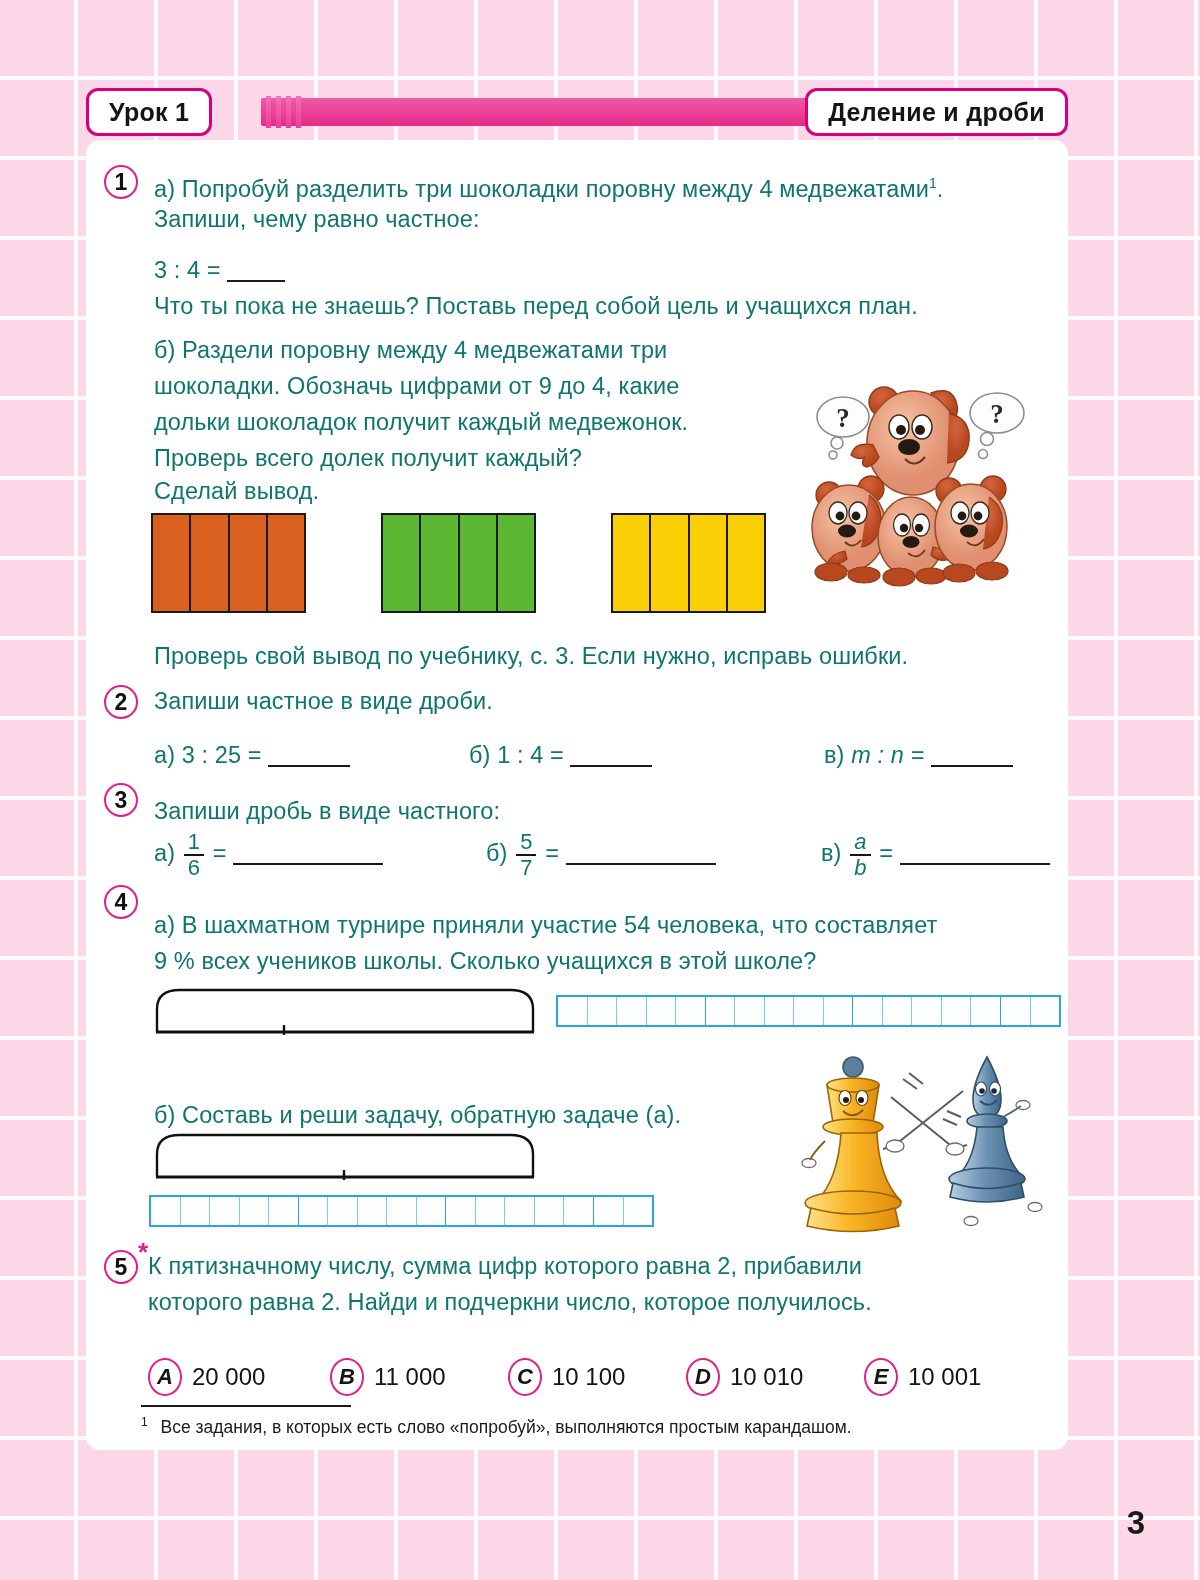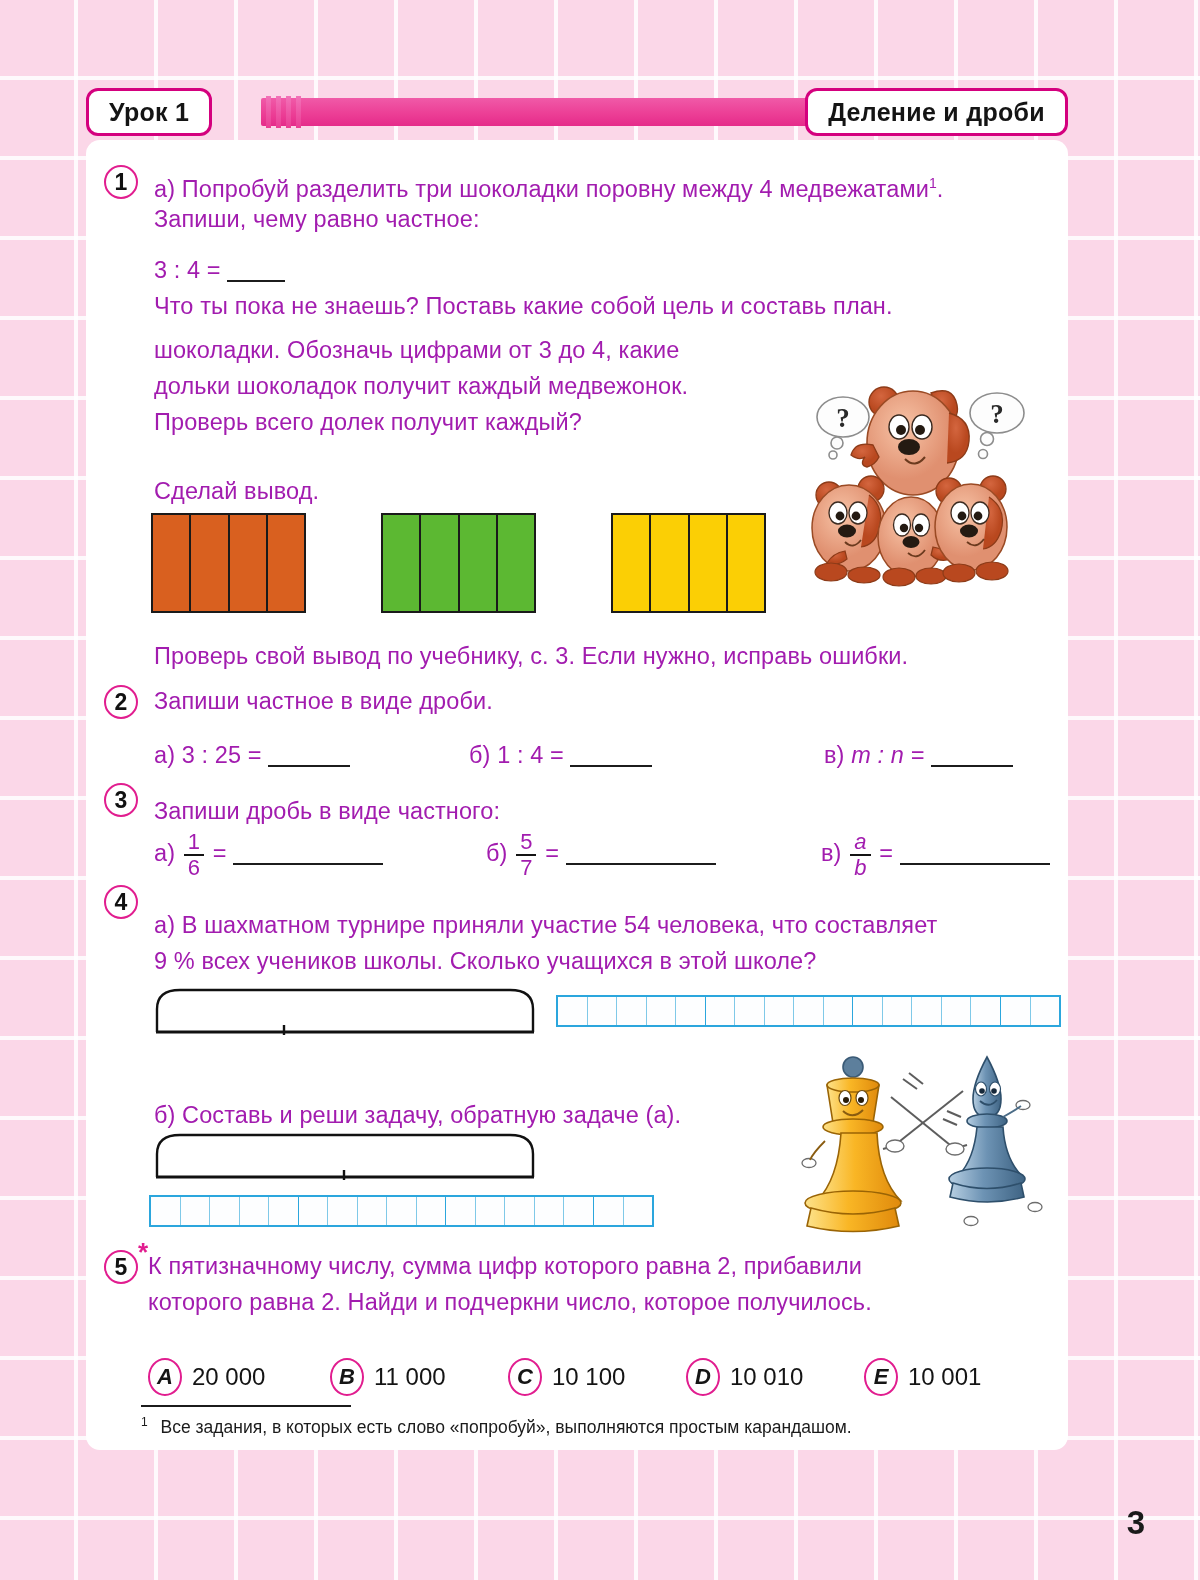--- a/index.html
+++ b/index.html
@@ -42,21 +42,21 @@
   }
 
   .row { position:absolute; }
   .num {
     position:absolute; width:34px; height:34px; border:2.5px solid #e11d8f;
     border-radius:50%; display:flex; align-items:center; justify-content:center;
     font-weight:bold; font-size:23px; color:#111; background:#fff;
   }
   .num .star { position:absolute; top:-15px; right:-12px; color:#e11d8f;
                font-size:26px; font-weight:bold; }
-  .txt { font-size:23.5px; color:#a21caf; line-height:36px; letter-spacing:.1px; }
+  .txt { font-size:23.5px; color:#0f766e; line-height:36px; letter-spacing:.1px; }
   .txt sup { font-size:14px; }
 
   .blank { display:inline-block; border-bottom:2.5px solid #1c1c1c;
            vertical-align:-4px; }
 
   
   .frac { display:inline-block; vertical-align:middle; text-align:center;
           font-size:22px; font-style:italic; line-height:1.08; margin:0 2px; }
   .frac .t { display:block; padding:0 4px; }
   .frac .b { display:block; border-top:2.2px solid #141414; padding:0 4px; }
@@ -124,25 +124,26 @@
     <span>а) Попробуй разделить три шоколадки поровну между 4 медвежатами</span><sup>1</sup><span>.</span>
   </div>
   <div class="row txt" style="left:68px; top:61px;">
     <span>Запиши, чему равно частное:</span>
   </div>
   <div class="row txt" style="left:68px; top:112px;">
     <span>3 : 4 =</span>
     <span class="blank" style="width:58px;"></span>
   </div>
   <div class="row txt" style="left:68px; top:148px;">
-    <span>Что ты пока не знаешь? Поставь какие собой цель и составь план.</span>
+    <span>Что ты пока не знаешь? Поставь перед собой цель и учащихся план.</span>
   </div>
 
   <div class="row txt" style="left:68px; top:192px; width:640px;">
-    <div>шоколадки. Обозначь цифрами от 3 до 4, какие</div>
+    <div>б) Раздели поровну между 4 медвежатами три</div>
+    <div>шоколадки. Обозначь цифрами от 9 до 4, какие</div>
     <div>дольки шоколадок получит каждый медвежонок.</div>
     <div>Проверь всего долек получит каждый?</div>
   </div>
   <div class="row txt" style="left:68px; top:333px;">
     <span>Сделай вывод.</span>
   </div>
 
   <div class="illus" style="left:715px; top:225px; width:250px; height:230px;">
     <svg viewBox="0 0 250 230" width="250" height="230">
       <defs>

